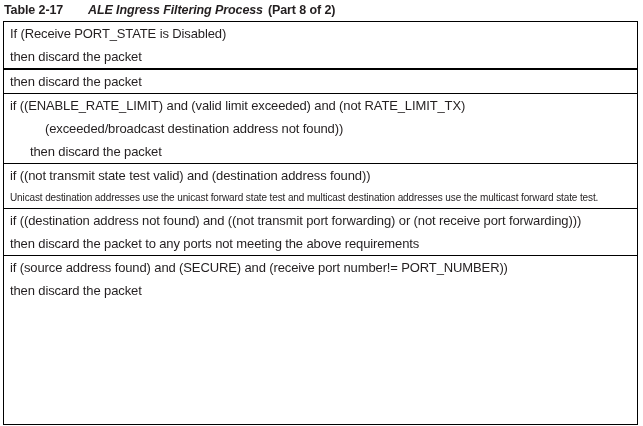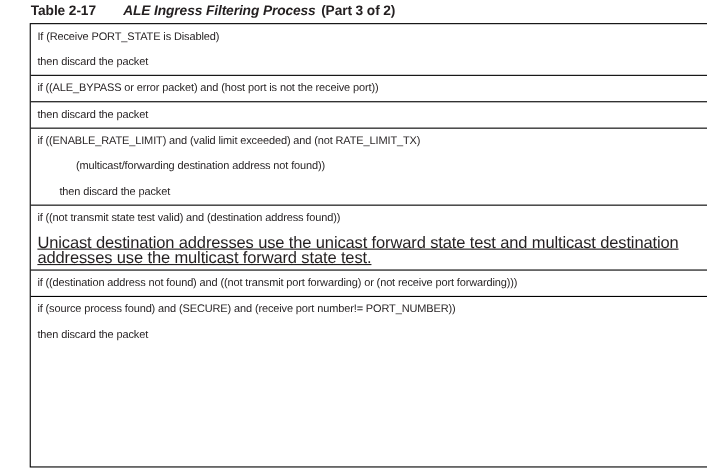--- a/index.html
+++ b/index.html
@@ -14,21 +14,20 @@
     font-family: "Liberation Sans", sans-serif;
     color: #231f20;
     overflow: hidden;
   }
 
   .page {
     position: relative;
     width: 571px;
     height: 426px;
     box-sizing: border-box;
-    margin-left: 24px;
   }
 
   
   .caption {
     position: absolute;
     left: 4px;
     top: 1px;
     width: 635px;
     height: 18px;
     display: flex;
@@ -69,71 +68,70 @@
     box-sizing: border-box;
     border-bottom: 1px solid #000000;
     padding: 0;
     overflow: hidden;
   }
   .t-row:last-child {
     border-bottom: none;
   }
 
   .line {
-    font-size: 10px;
+    font-size: 13px;
     line-height: 23px;
     height: 23px;
     padding-left: 6px;
     white-space: nowrap;
     letter-spacing: -0.12px;
   }
   .line.ind1 { padding-left: 41px; }
   .line.ind2 { padding-left: 26px; }
 
   .para {
-    font-size: 15px;
+    font-size: 10px;
     line-height: 14px;
     padding: 4px 8px 3px 6px;
     letter-spacing: -0.12px;
-    text-decoration: underline;
   }
 </style>
 </head>
 <body>
 
 <div class="page">
 
   <div class="caption">
     <span class="caption-label">Table 2-17</span>
     <span class="caption-title">ALE Ingress Filtering Process</span>
-    <span class="caption-part">(Part 3 of 2)</span>
+    <span class="caption-part">(Part 8 of 2)</span>
   </div>
 
   <div class="filter-table" id="table-body">
       <div class="t-row">
         <div class="line">If (Receive PORT_STATE is Disabled)</div>
         <div class="line">then discard the packet</div>
       </div>
       <div class="t-row">
-        <div class="line">if ((ALE_BYPASS or error packet) and (host port is not the receive port))</div>
       </div>
       <div class="t-row">
         <div class="line">then discard the packet</div>
       </div>
       <div class="t-row">
         <div class="line">if ((ENABLE_RATE_LIMIT) and (valid limit exceeded) and (not RATE_LIMIT_TX)</div>
-        <div class="line ind1">(multicast/forwarding destination address not found))</div>
+        <div class="line ind1">(exceeded/broadcast destination address not found))</div>
         <div class="line ind2">then discard the packet</div>
       </div>
       <div class="t-row">
         <div class="line">if ((not transmit state test valid) and (destination address found))</div>
         <div class="para">Unicast destination addresses use the unicast forward state test and multicast destination addresses use the multicast forward state test.</div>
       </div>
       <div class="t-row">
         <div class="line">if ((destination address not found) and ((not transmit port forwarding) or (not receive port forwarding)))</div>
+        <div class="line">then discard the packet to any ports not meeting the above requirements</div>
       </div>
       <div class="t-row">
-        <div class="line">if (source process found) and (SECURE) and (receive port number!= PORT_NUMBER))</div>
+        <div class="line">if (source address found) and (SECURE) and (receive port number!= PORT_NUMBER))</div>
         <div class="line">then discard the packet</div>
       </div>
     </div>
 
 </div>
 
 </body></html>

